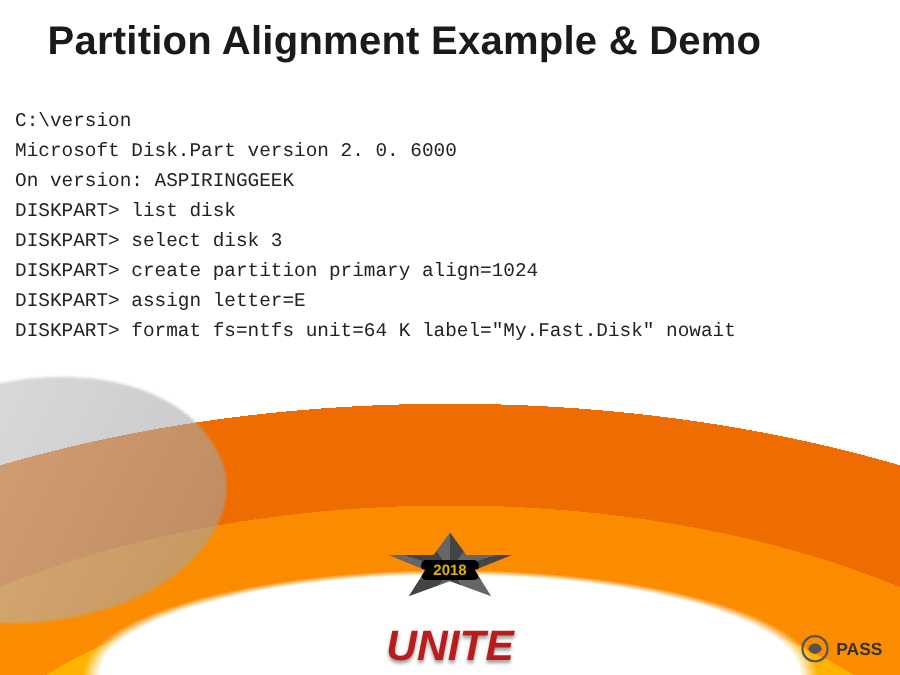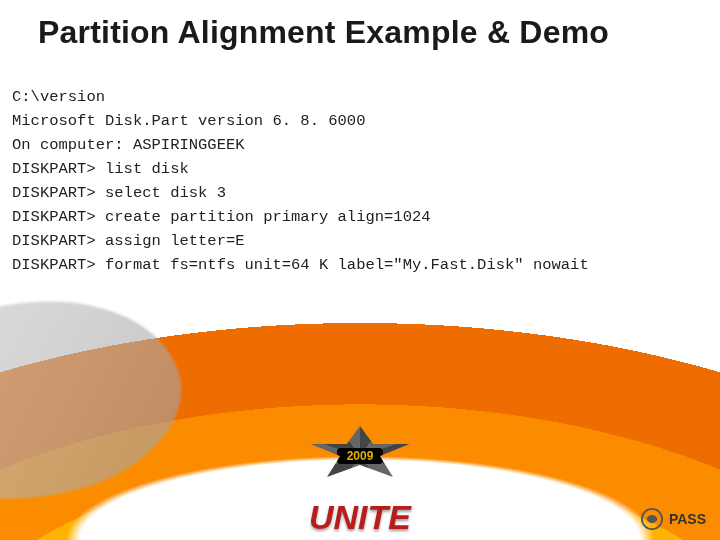--- a/index.html
+++ b/index.html
@@ -116,31 +116,31 @@
 </style>
 </head>
 <body>
 
 <div class="bg"></div>
 <div class="wedge"></div>
 
 <h1 class="title">Partition Alignment Example &amp; Demo</h1>
 
 <pre class="code"><span>C:\version</span>
-<span>Microsoft Disk.Part version 6. 8. 6000</span>
-<span>On computer: ASPIRINGGEEK</span>
+<span>Microsoft Disk.Part version 2. 0. 6000</span>
+<span>On version: ASPIRINGGEEK</span>
 <span>DISKPART&gt; list disk</span>
 <span>DISKPART&gt; select disk 3</span>
 <span>DISKPART&gt; create partition primary align=1024</span>
 <span>DISKPART&gt; assign letter=E</span>
 <span>DISKPART&gt; format fs=ntfs unit=64 K label="My.Fast.Disk" nowait</span></pre>
 
 <div class="badge">
   <div class="star">
-    <div class="yr">2009</div>
+    <div class="yr">2018</div>
   </div>
   <div class="unite">UNITE</div>
 </div>
 
 <div class="passlogo">
   <svg viewBox="0 0 24 24">
     <circle cx="12" cy="12" r="11" fill="none" stroke="#555" stroke-width="2"></circle>
     <path d="M6 12c2-6 10-6 12 0-2 6-10 6-12 0z" fill="#555"></path>
   </svg>
   <span>PASS</span>

